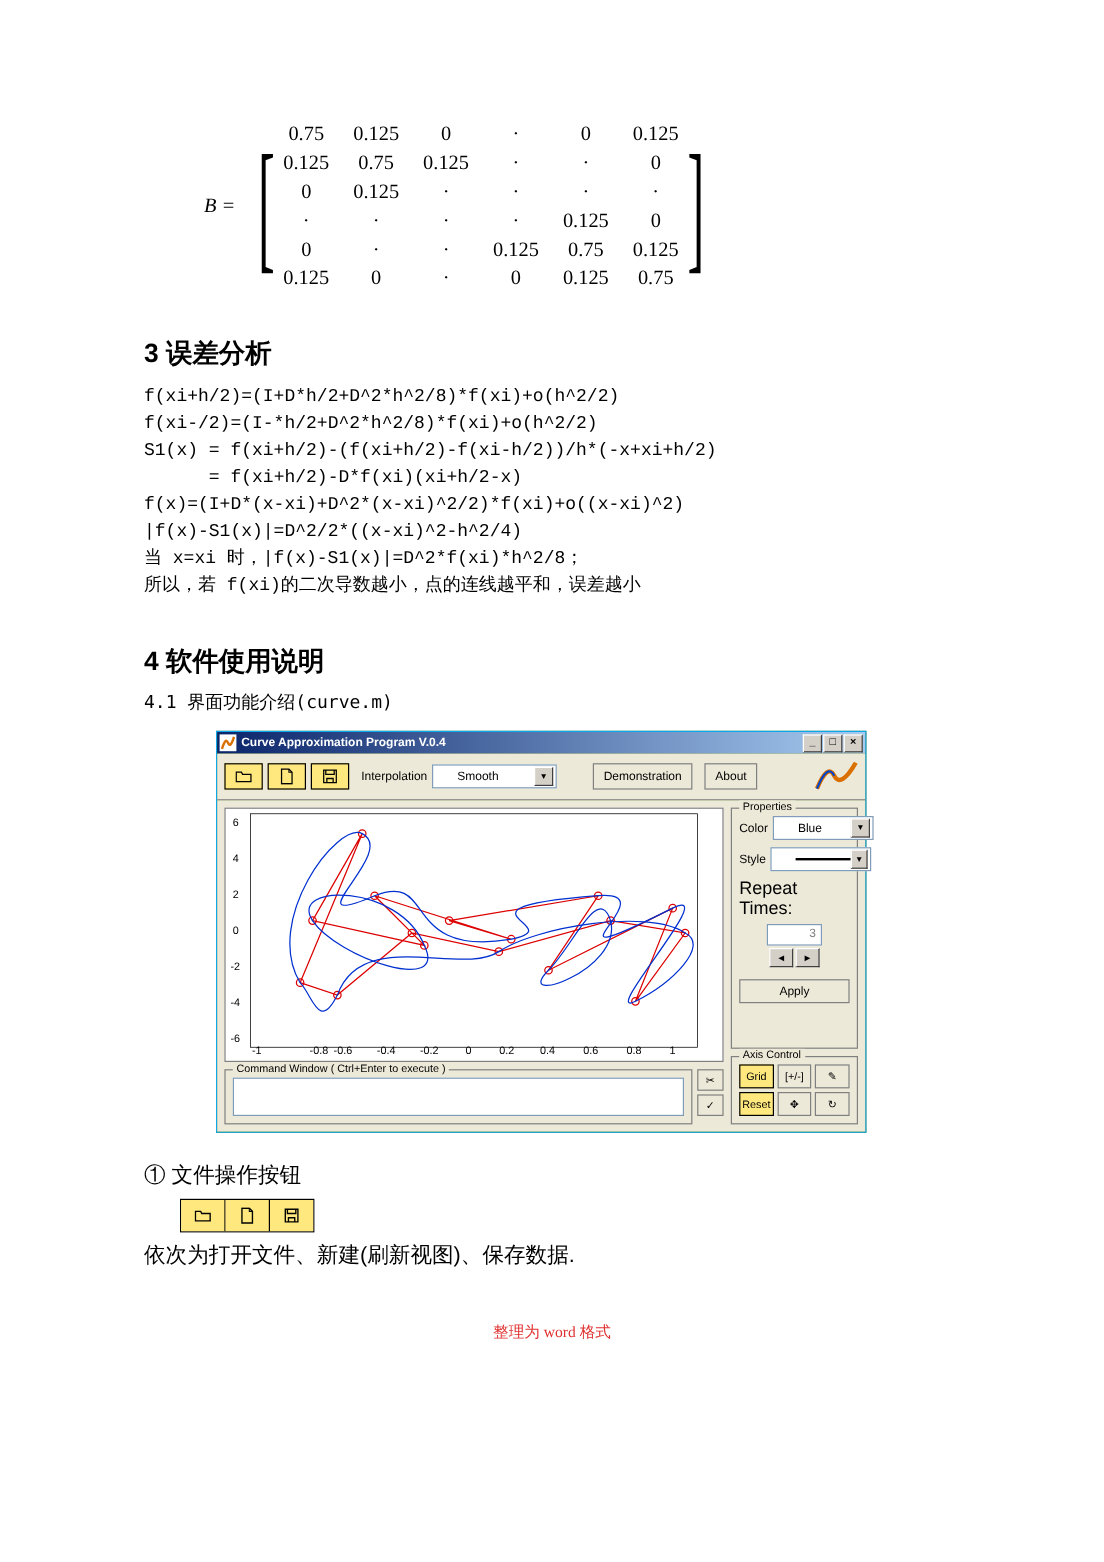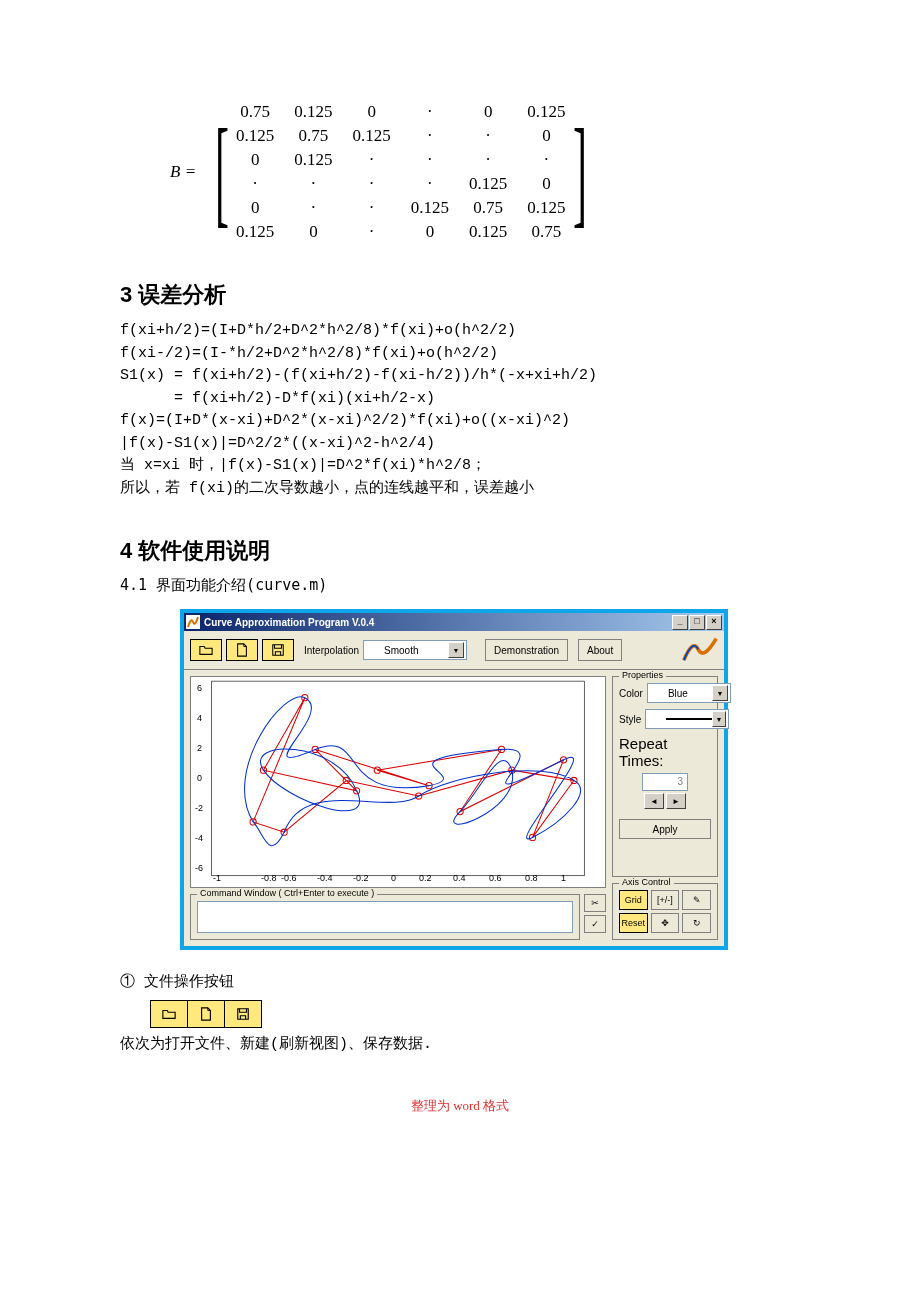--- a/index.html
+++ b/index.html
@@ -59,21 +59,21 @@
     font-family: "SimSun", monospace;
     font-size: 15px;
     margin-top: 8px;
     margin-bottom: 14px;
   }
 
   
   .app-window {
     width: 540px;
     margin: 10px 0 20px 60px;
-    border: 4px solid #0ea5e9;
+    border: 1px solid #0ea5e9;
     background: #4d7c0f;
     font-family: Tahoma, Arial, sans-serif;
     font-size: 10px;
   }
   .titlebar {
     height: 18px;
     background: linear-gradient(to right, #0a246a, #a6caf0);
     color: #fff;
     display: flex;
     align-items: center;
@@ -235,22 +235,22 @@
   }
   .axbtn.y { background:#ffe97f; border-color:#000;}
   .line-sample { width:50px; height:2px; background:#000; display:inline-block;}
   .matlab-logo {
     width: 36px; height: 30px;
     margin-left: auto;
   }
 
   
   .desc-line {
-    font-family:Liberation Mono, monospace;
-    font-size:15px;
+    font-family:Liberation Sans, sans-serif;
+    font-size:18px;
     line-height:1.7;
     margin-left: 0;
   }
   .file-btn-bar {
     display:inline-flex;
     margin: 4px 0 4px 30px;
     border:1px solid #000;
   }
   .file-btn-bar .cell {
     width:36px; height:26px;
@@ -378,21 +378,21 @@
       <span class="tool-btn-y">
         <svg class="icon" viewBox="0 0 16 16">
             <path d="M2 2h12v12H2z M4 2v4h8V2 M5 14v-4h6v4" fill="none" stroke="#000" stroke-width="1.2"></path>
           </svg>
       </span>
       <span class="tool-label">Interpolation</span>
       <span class="dropdown">
         <span>Smooth</span>
         <span class="dd-arrow">▼</span>
       </span>
-      <span class="flat-btn" style="margin-left:14px;text-align:right;">Demonstration</span>
+      <span class="flat-btn" style="margin-left:26px;text-align:right;">Demonstration</span>
       <span class="flat-btn" style="margin-left:6px;">About</span>
       <span class="matlab-logo">
         <svg viewBox="0 0 40 32">
             <path d="M2 28 Q12 4 18 16 Q24 28 38 4" stroke="#d97000" stroke-width="4" fill="none"></path>
             <path d="M2 28 Q12 4 18 16" stroke="#0044cc" stroke-width="2" fill="none"></path>
           </svg>
       </span>
     </div>
 
     <div class="app-body">

